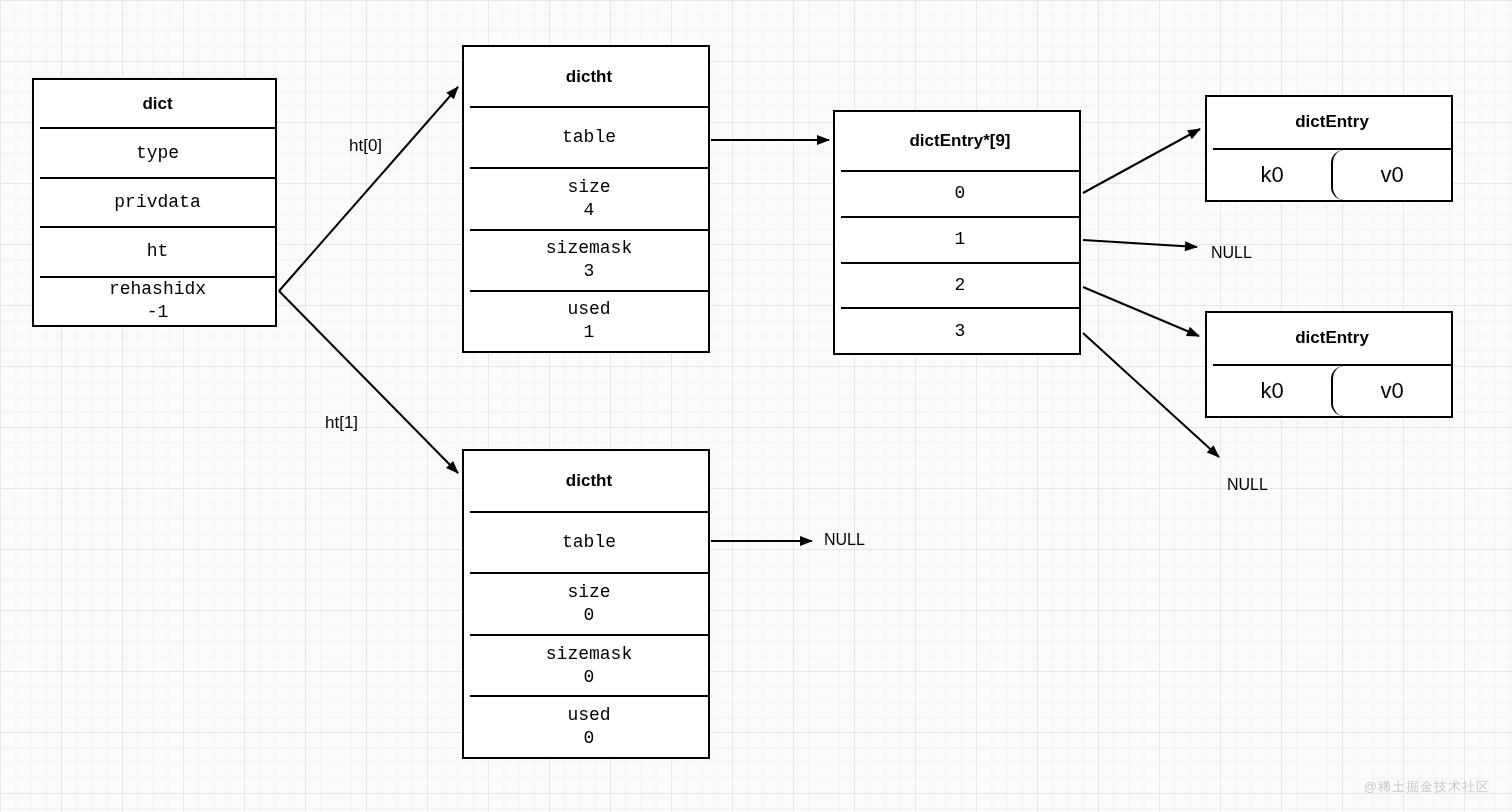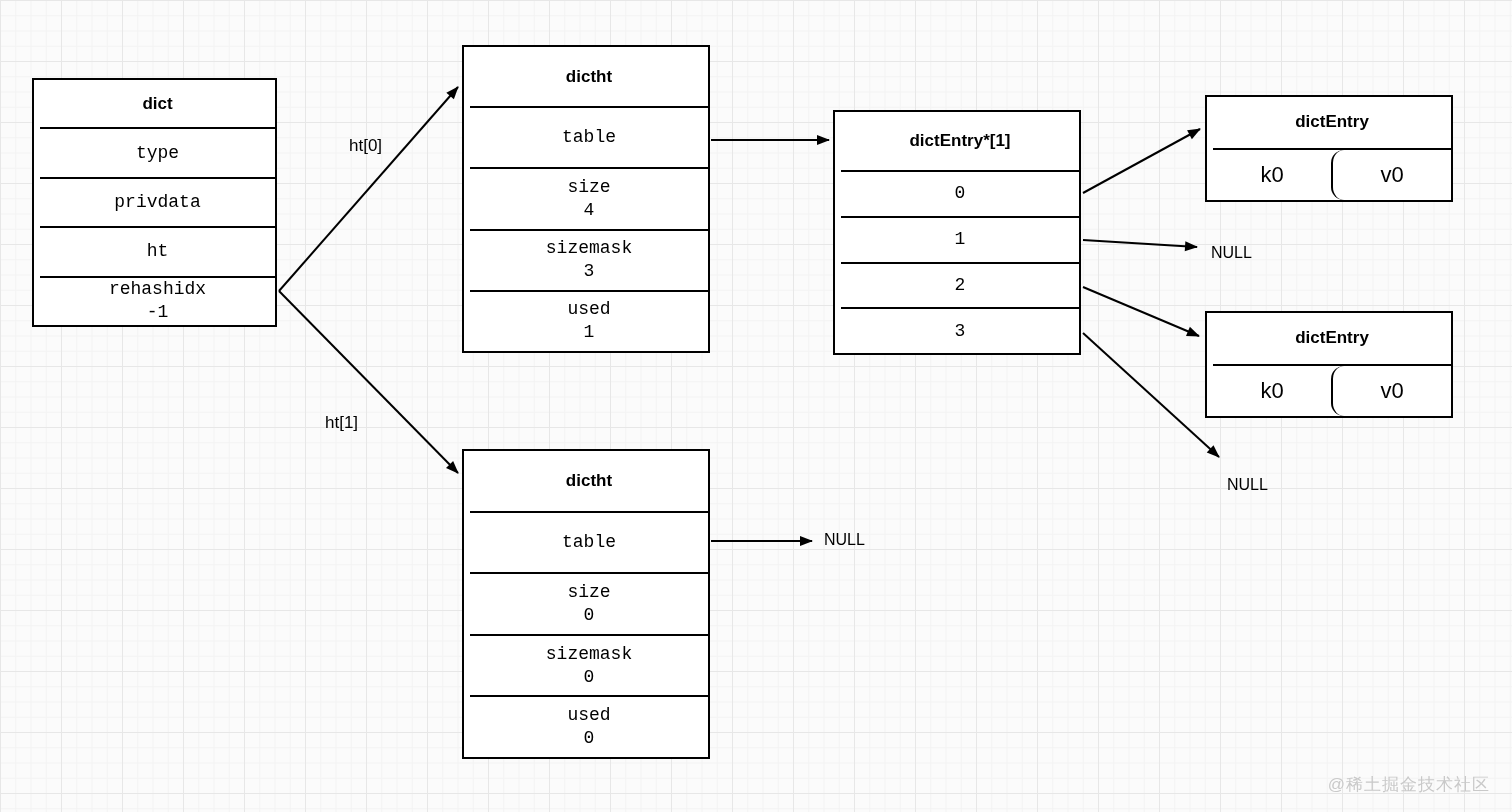--- a/index.html
+++ b/index.html
@@ -80,21 +80,21 @@
     left: 0; top: 0;
     width: 1512px;
     height: 812px;
     pointer-events: none;
   }
   #arrow-layer line { stroke: #000; stroke-width: 2; }
   .watermark {
     position: absolute;
     right: 22px;
     bottom: 16px;
-    font-size: 17px;
+    font-size: 13px;
     color: #c9c9c9;
     letter-spacing: 1px;
   }
 </style>
 </head>
 <body>
 
 <div id="canvas">
 
   <svg id="arrow-layer">
@@ -167,21 +167,21 @@
       <div>sizemask</div>
       <div>0</div>
     </div>
     <div class="row">
       <div>used</div>
       <div>0</div>
     </div>
   </div>
 
   <div class="box" style="left:833px; top:110px; width:248px; height:245px;">
-    <div class="hdr fixed">dictEntry*[1]</div>
+    <div class="hdr fixed">dictEntry*[9]</div>
     <div class="row">
       <div>0</div>
     </div>
     <div class="row">
       <div>1</div>
     </div>
     <div class="row">
       <div>2</div>
     </div>
     <div class="row">

